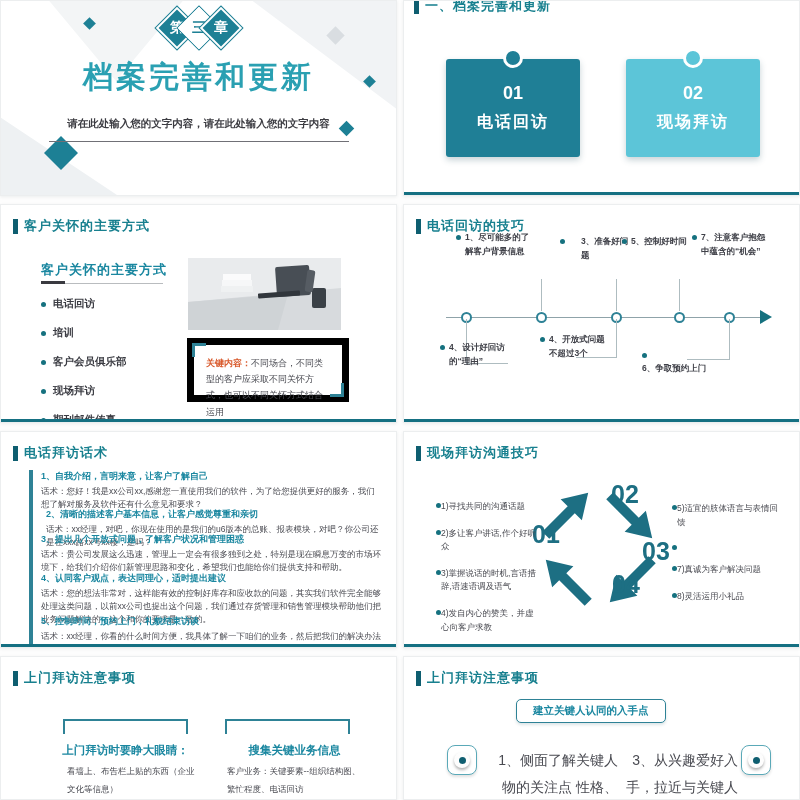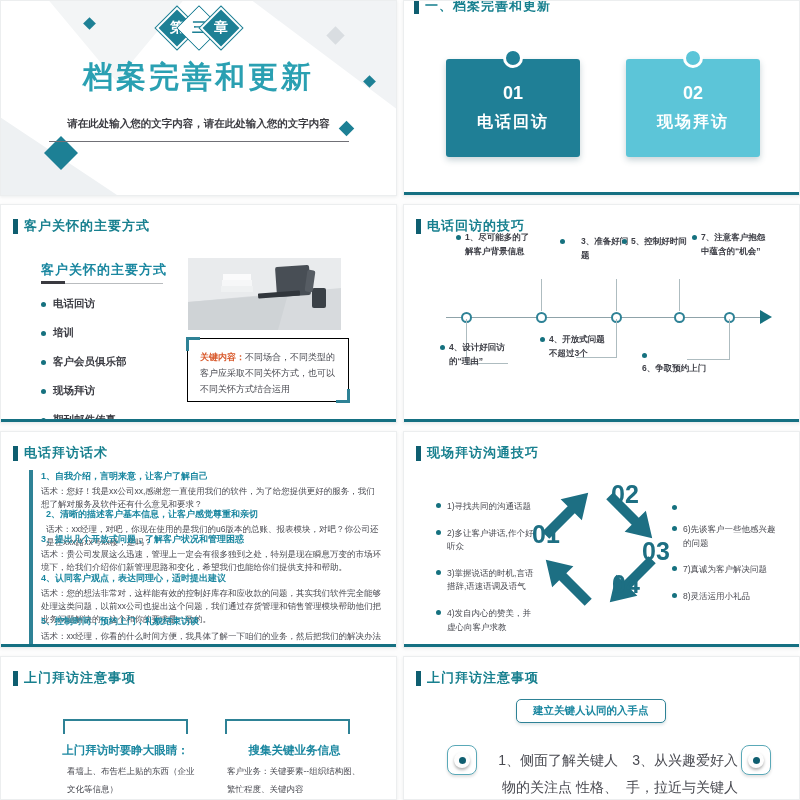--- a/index.html
+++ b/index.html
@@ -48,21 +48,21 @@
   .ocard .num { color:#fff; font-size:18px; font-weight:bold; }
   .ocard .lbl { color:#fff; font-size:16px; font-weight:bold; letter-spacing:2px; }
 
   
   .care-sub { position:absolute; font-size:13px; font-weight:bold; color:#1a87a0; letter-spacing:1px; }
   .care-under { position:absolute; height:1px; background:#b9bcbf; }
   .care-under i { position:absolute; left:0; top:-2px; width:24px; height:3px; background:#3a3a40; }
   .blist { position:absolute; display:flex; flex-direction:column; gap:15px; }
   .bitem { display:flex; align-items:center; gap:7px; font-size:10.5px; color:#3a3b42; font-weight:bold; }
   .dot { width:5px; height:5px; border-radius:50%; background:#15717f; flex:0 0 auto; }
-  .keybox { position:absolute; border:1px solid #000000; padding:10px 12px;
+  .keybox { position:absolute; border:7px solid #000000; padding:10px 12px;
     font-size:9px; line-height:1.8; color:#4a4b52; }
   .keybox .corn { position:absolute; width:14px; height:14px; }
   .keybox .tl { top:-2px; left:-2px; border-top:3px solid #2e8296; border-left:3px solid #2e8296; }
   .keybox .br { bottom:-2px; right:-2px; border-bottom:3px solid #2e8296; border-right:3px solid #2e8296; }
   .keybox .klabel { color:#d95b2e; font-weight:bold; }
 
   
   .tl-line { position:absolute; height:1px; background:#8fa3a9; }
   .tl-arrow { position:absolute; width:0; height:0; border-top:7px solid transparent;
     border-bottom:7px solid transparent; border-left:12px solid #15717f; }
@@ -74,21 +74,21 @@
   .conn { position:absolute; background:#aebcc0; }
 
   
   .ps-item { position:absolute; left:28px; width:352px; border-left:4px solid #2e8296; padding-left:8px; }
   .ps-title { font-size:9px; font-weight:bold; color:#1a87a0; margin-bottom:2px; }
   .ps-body { font-size:8.5px; color:#4a4b52; line-height:1.55; }
 
   
   .cyc-num { position:absolute; font-size:25px; font-weight:bold; color:#1d6f83; }
   .cy-list { position:absolute; display:flex; flex-direction:column; gap:13px; }
-  .cy-item { display:flex; gap:6px; font-size:8.5px; color:#4a4b52; line-height:1.6; }
+  .cy-item { display:flex; font-size:8.5px; color:#4a4b52; line-height:1.6; }
   .cy-item .dot { margin-top:3px; }
 
   
   .bracket { position:absolute; height:15px; border-top:2px solid #2e8296; }
   .bracket::before, .bracket::after { content:""; position:absolute; top:0; width:2px;
     height:13px; background:#2e8296; }
   .bracket::before { left:0; } .bracket::after { right:0; }
   .vn-title { position:absolute; font-size:11.5px; font-weight:bold; color:#1a87a0; text-align:center; }
   .vn-body { position:absolute; font-size:8.5px; color:#4a4b52; line-height:2.1; }
 
@@ -310,24 +310,24 @@
           <span>3)掌握说话的时机,言语措辞,语速语调及语气</span>
         </div>
       <div class="cy-item">
           <span class="dot"></span>
           <span>4)发自内心的赞美，并虚心向客户求教</span>
         </div>
     </div>
     <div class="cy-list" style="left:268px;top:70px;width:110px;">
       <div class="cy-item">
           <span class="dot"></span>
-        </div>
-      <div class="cy-item">
-          <span class="dot"></span>
-          <span>6)先谈客户一些他感兴趣的问题</span>
+          <span>5)适宜的肢体语言与表情回馈</span>
+        </div>
+      <div class="cy-item">
+          <span class="dot"></span>
         </div>
       <div class="cy-item">
           <span class="dot"></span>
           <span>7)真诚为客户解决问题</span>
         </div>
       <div class="cy-item">
           <span class="dot"></span>
           <span>8)灵活运用小礼品</span>
         </div>
     </div>
@@ -341,21 +341,21 @@
     <div class="bracket" style="left:62px;top:62px;width:125px;"></div>
     <div class="vn-title" style="left:52px;top:86px;width:145px;">上门拜访时要睁大眼睛：</div>
     <div class="vn-body" style="left:66px;top:106px;width:132px;">
       <div>看墙上、布告栏上贴的东西（企业文化等信息）</div>
       <div>看管理的整洁度（办公区、车间、现场）</div>
 
     </div>
     <div class="bracket" style="left:224px;top:62px;width:125px;"></div>
     <div class="vn-title" style="left:221px;top:86px;width:145px;">搜集关键业务信息</div>
     <div class="vn-body" style="left:226px;top:106px;width:134px;">
-      <div>客户业务：关键要素--组织结构图、繁忙程度、关键内容</div>
+      <div>客户业务：关键要素--组织结构图、繁忙程度、电话回访</div>
       <div>关键人物信息：关键要素--企业性质、老板风格、人员素质、性格喜好</div>
     </div>
   </div>
 
   <div class="slide" style="left:403px;top:656px;width:397px;height:144px;">
     <div class="shead" style="left:12px;top:12px;">
       <div class="hbar"></div>
       <div class="htxt">上门拜访注意事项</div>
     </div>
     <div class="pill" style="left:112px;top:42px;">建立关键人认同的入手点</div>

